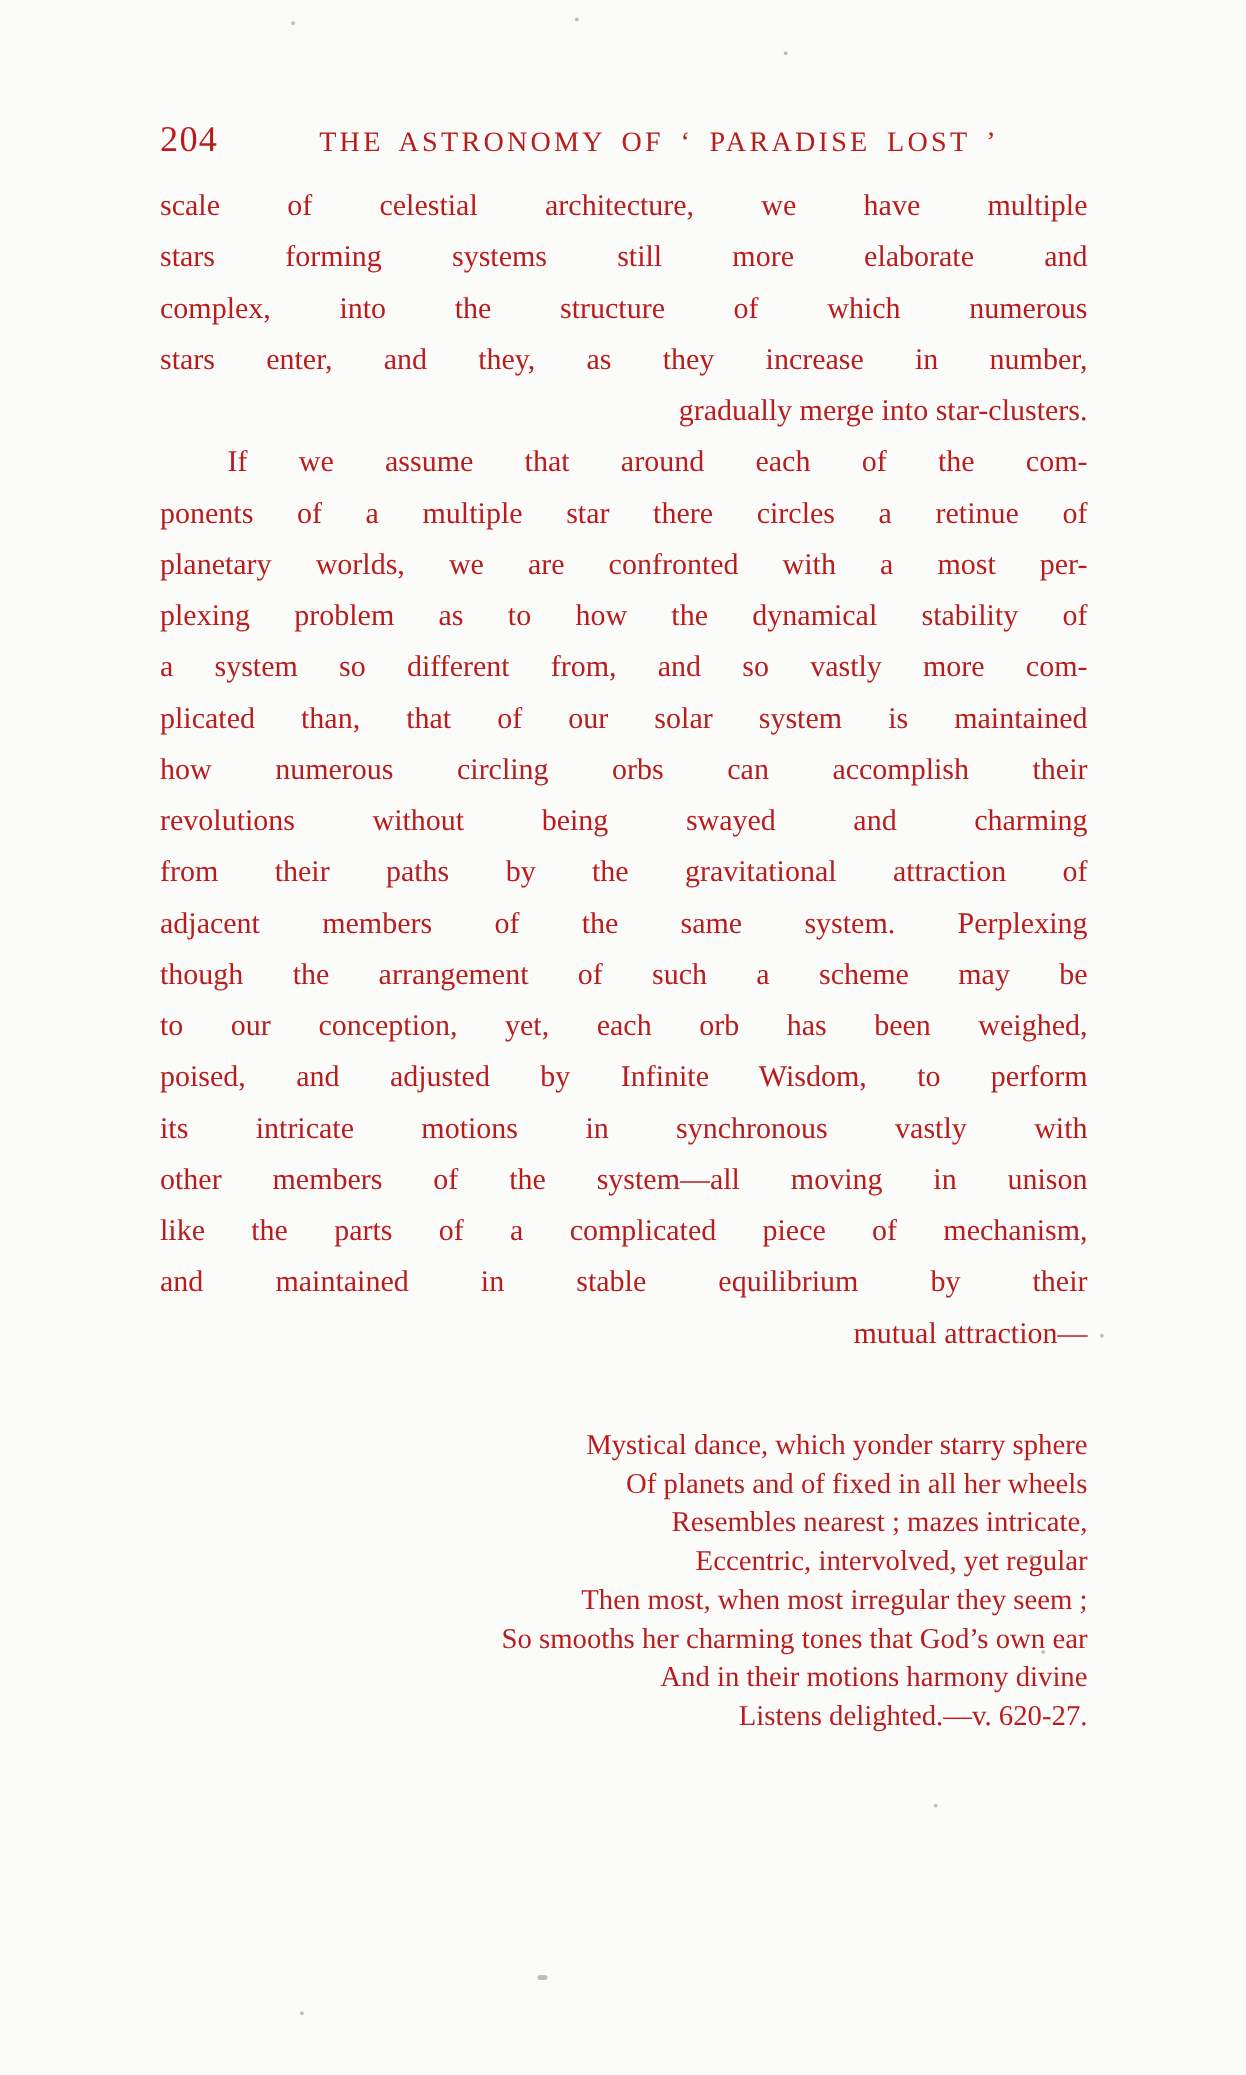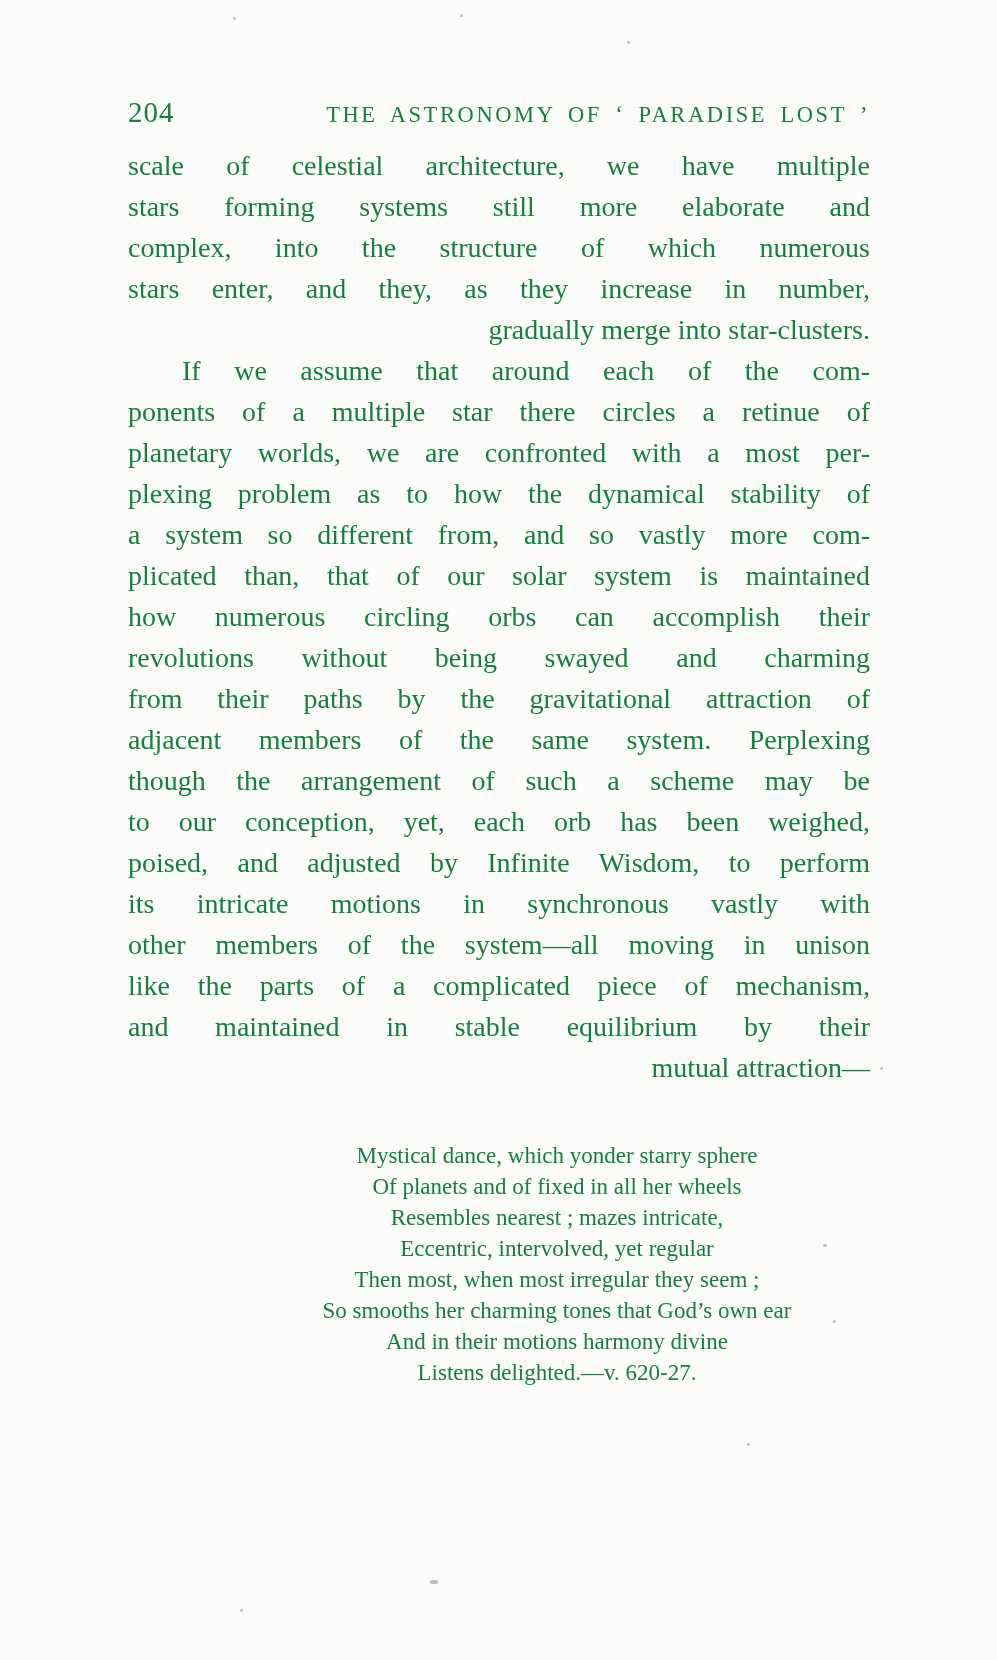--- a/index.html
+++ b/index.html
@@ -6,21 +6,21 @@
     margin: 0;
     padding: 0;
     background: #e9e9e7;
   }
   .page {
     position: relative;
     width: 997px;
     height: 1660px;
     margin: 0 auto;
     background: #fbfbf9;
-    color: #15803d;
+    color: #b91c1c;
     font-family: "Liberation Serif", "DejaVu Serif", serif;
     overflow: hidden;
   }
   .content {
     position: absolute;
     left: 128px;
     top: 96px;
     width: 742px;
   }
   .page-header {
@@ -28,50 +28,50 @@
     align-items: baseline;
     margin-bottom: 16px;
   }
   .page-number {
     font-size: 29px;
     letter-spacing: 1px;
     flex: 0 0 auto;
   }
   .running-title {
     flex: 1 1 auto;
-    text-align: right;
+    text-align: center;
     font-size: 22.5px;
     letter-spacing: 2.6px;
     word-spacing: 5px;
     padding-left: 10px;
     white-space: nowrap;
   }
   .body-text {
-    font-size: 28px;
+    font-size: 24px;
     line-height: 41px;
   }
   .line {
     text-align: right;
     white-space: normal;
   }
   .line.just {
     text-align: justify;
     text-align-last: justify;
   }
   .line.indent {
     text-indent: 54px;
   }
   .poem {
     margin-top: 52px;
     margin-left: 116px;
     font-size: 23px;
     line-height: 31px;
   }
   .poem .line {
-    text-align: center;
+    text-align: right;
   }
   .speck {
     position: absolute;
     background: #8a8a86;
     border-radius: 50%;
     opacity: 0.55;
   }
 </style>
 </head>
 <body>

